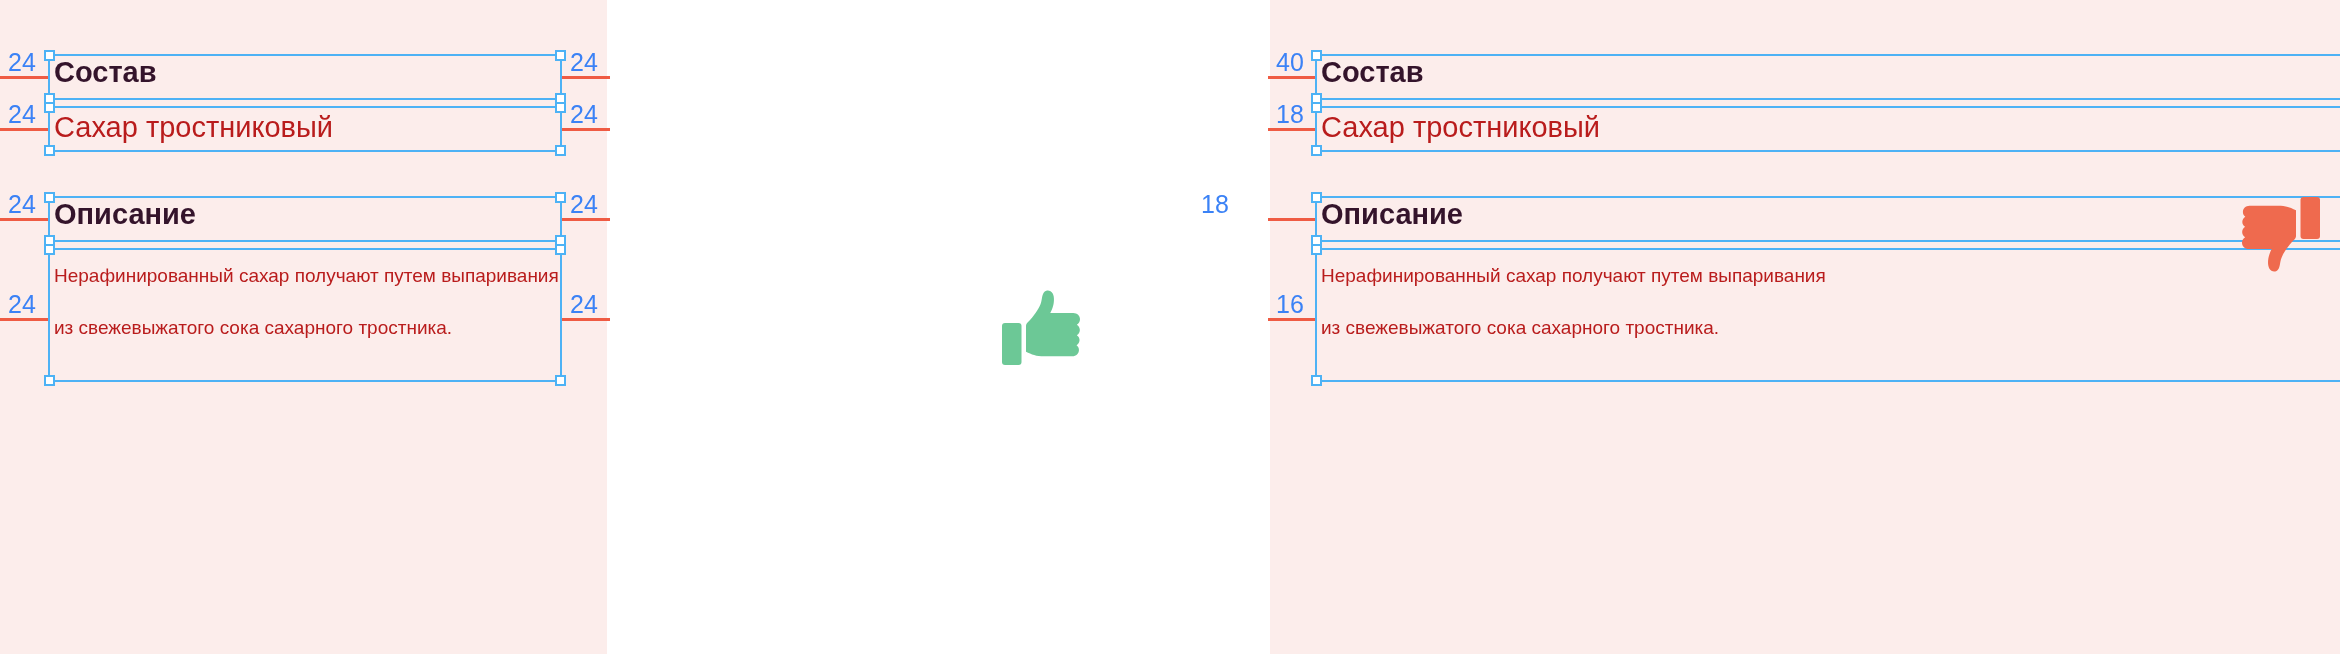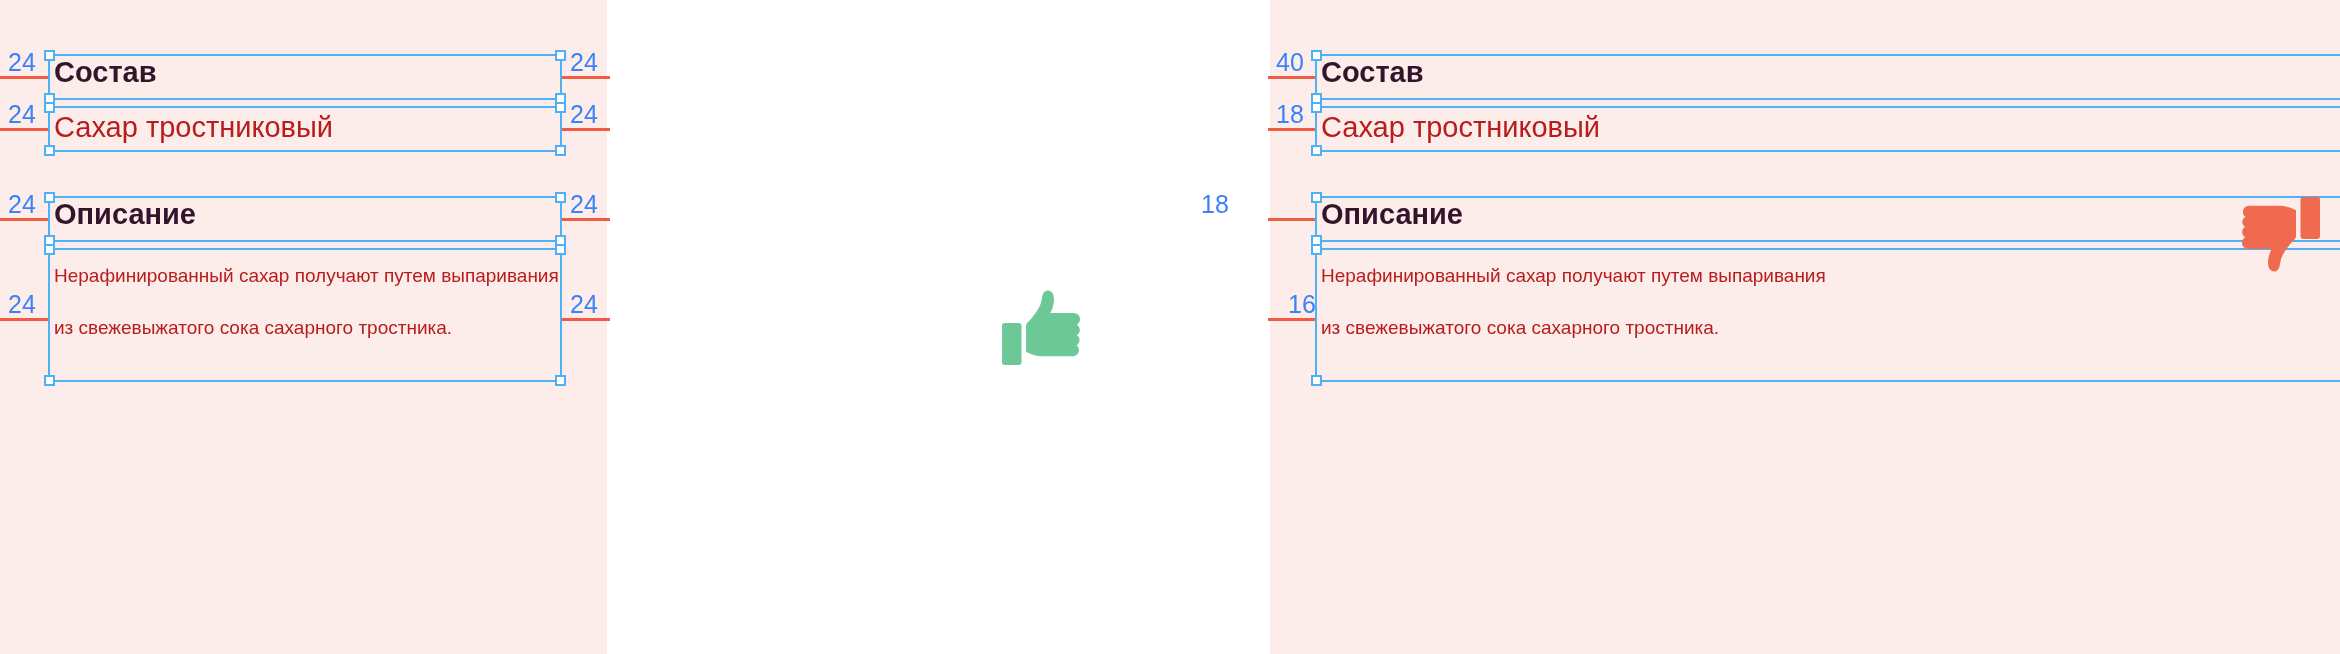--- a/index.html
+++ b/index.html
@@ -209,21 +209,21 @@
 
   <div class="selbox" style="left:1315px;top:248px;width:1080px;height:134px;">
     <span class="handle h-tl"></span>
 
     <span class="handle h-bl"></span>
 
   </div>
   <div class="txt body-lines" style="left:1321px;top:250px;width:505px;">Нерафинированный сахар получают путем выпаривания из свежевыжатого сока сахарного тростника.</div>
   <div class="measure">
     <span class="m-tick" style="left:1268px;top:318px;width:47px;"></span>
-    <span class="m-label" style="left:1276px;top:292px;margin-left:12px;">16</span>
+    <span class="m-label" style="left:1276px;top:292px;">16</span>
   </div>
   <div class="measure">
     
     
   </div>
 
   <div class="verdict" style="left:2230px;top:188px;">
     <svg width="96" height="96" viewBox="0 0 64 64" aria-hidden="true">
       <rect x="47" y="6" width="13" height="28" rx="2" fill="#ef6a4e"></rect>
       <path d="M44 32c0 2-2 3-4 5.5s-5 6.5-6 10c-.8 2.8-.6 5.5-2.2 7.2-1.6 1.7-4.4 1.2-5.6-1-1.3-2.4-1-6.5.1-9.6.6-1.8 1.5-3.4 1.5-3.4H12.5C9.9 40.7 8 38.8 8 36.5c0-1.6.9-2.9 2.1-3.6-1.2-.7-2-2-2-3.5s.8-2.8 2-3.5C9 25.2 8.2 24 8.2 22.6c0-1.5.8-2.8 2-3.5-1-.7-1.6-1.8-1.6-3.1 0-2.3 1.9-4.2 4.4-4.2H32c5 0 8.4 1.3 12 3.1V32z" fill="#ef6a4e"></path>

